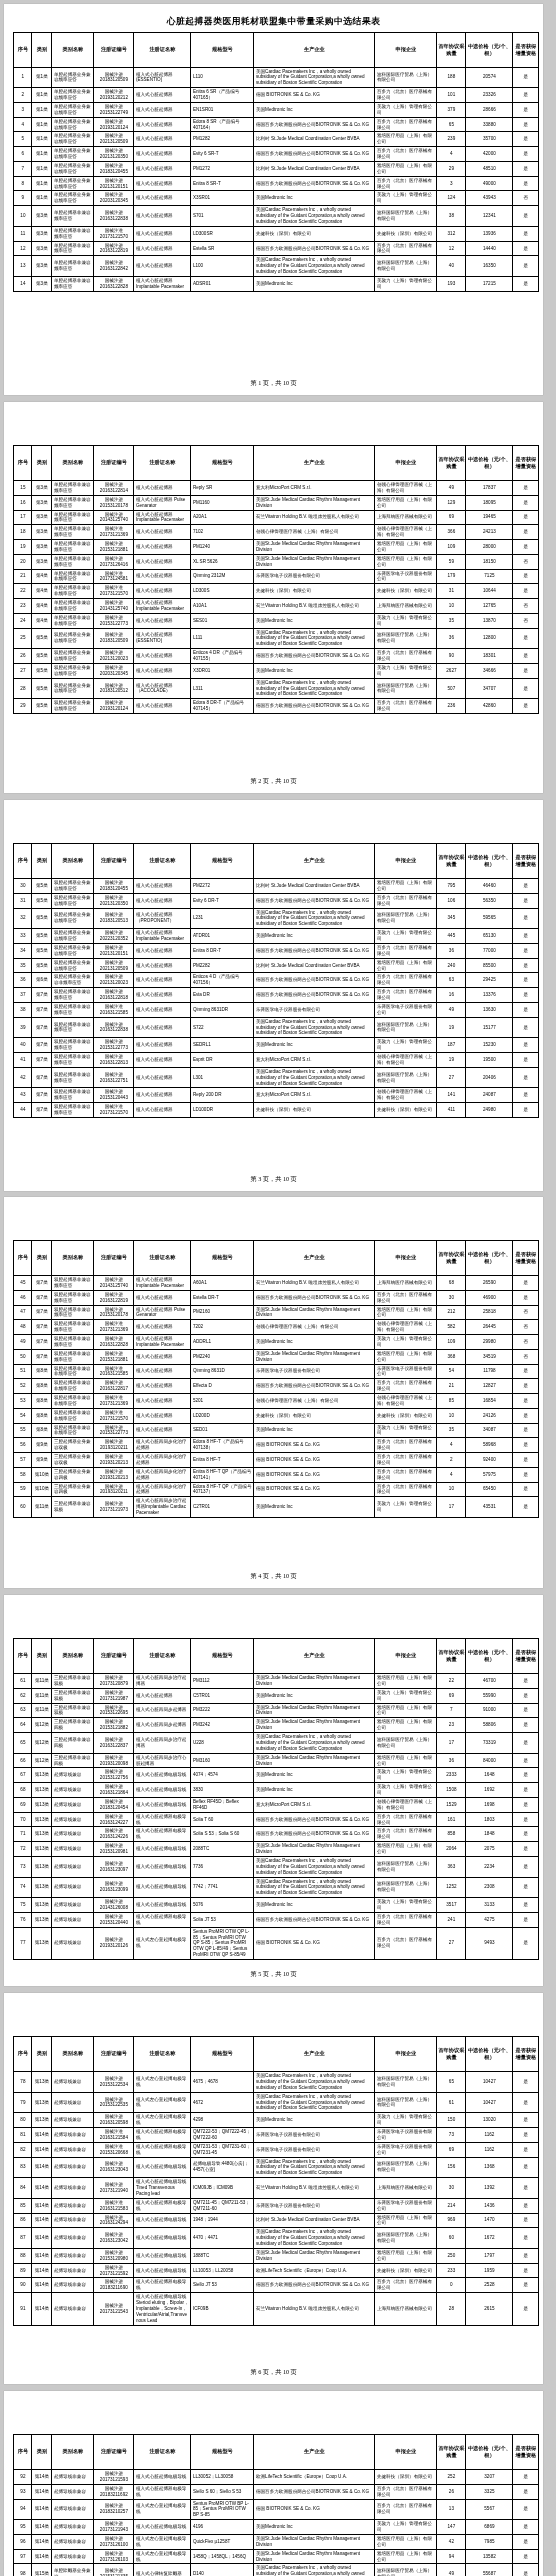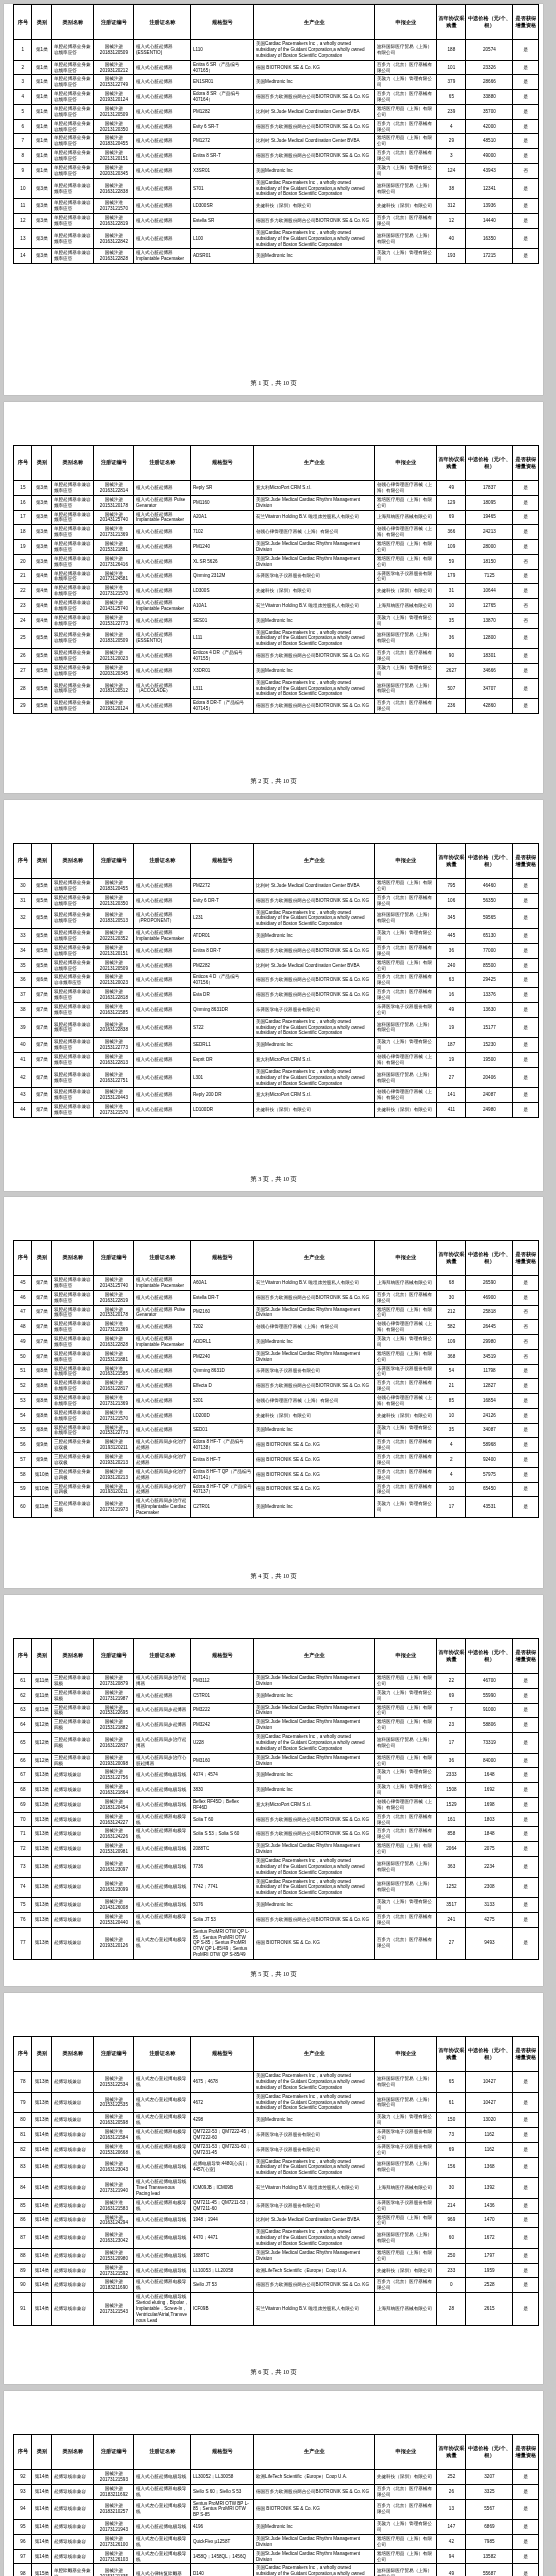--- a/index.html
+++ b/index.html
@@ -28,20 +28,21 @@
   .page-footer{
     position:absolute;bottom:7.2px;left:0;width:100%;text-align:center;font-size:6.2px;
     font-family:"Liberation Serif",serif;
   }
 </style>
 </head>
 <body>
 
 <div id="pages">
     <div class="page first" style="top: 4.1px; height: 391px;">
+      <div class="doc-title">心脏起搏器类医用耗材联盟集中带量采购中选结果表</div>
       <table>
         <colgroup>
           <col class="c0">
           <col class="c1">
           <col class="c2">
           <col class="c3">
           <col class="c4">
           <col class="c5">
           <col class="c6">
           <col class="c7">

